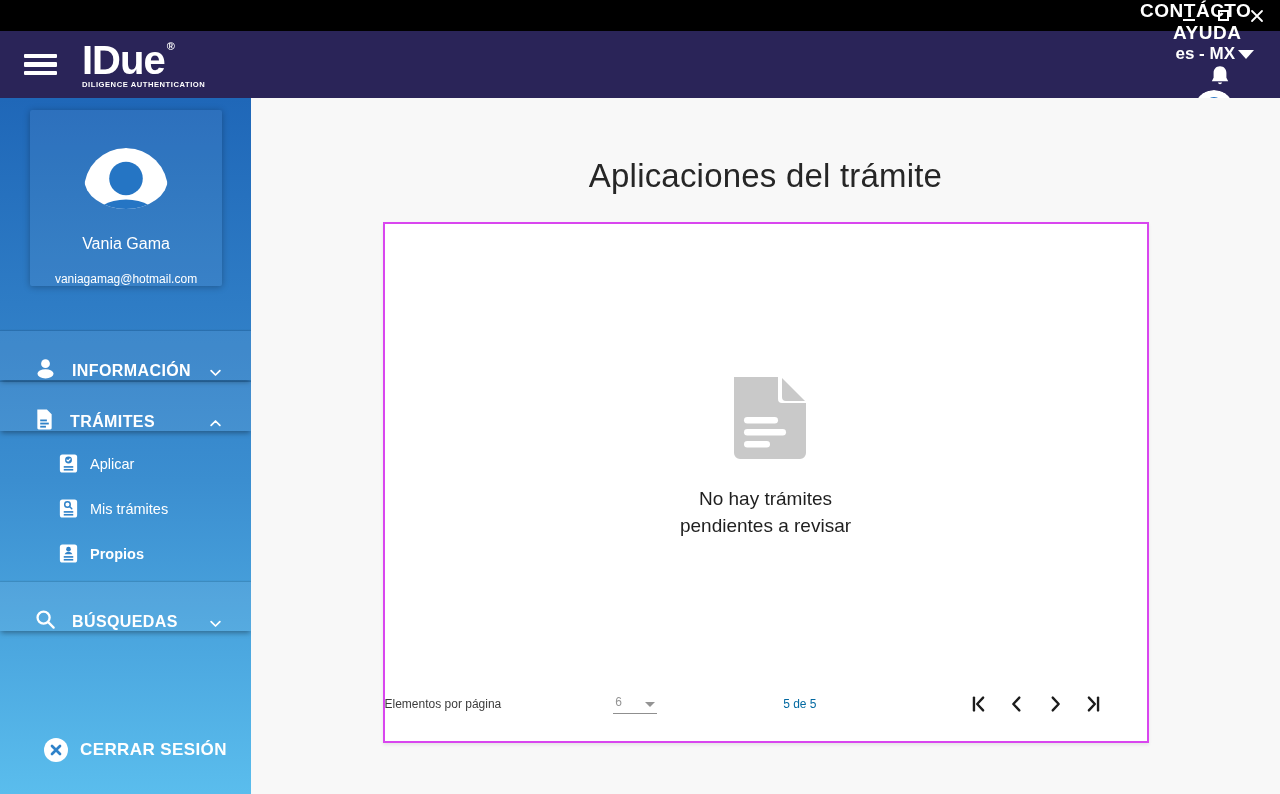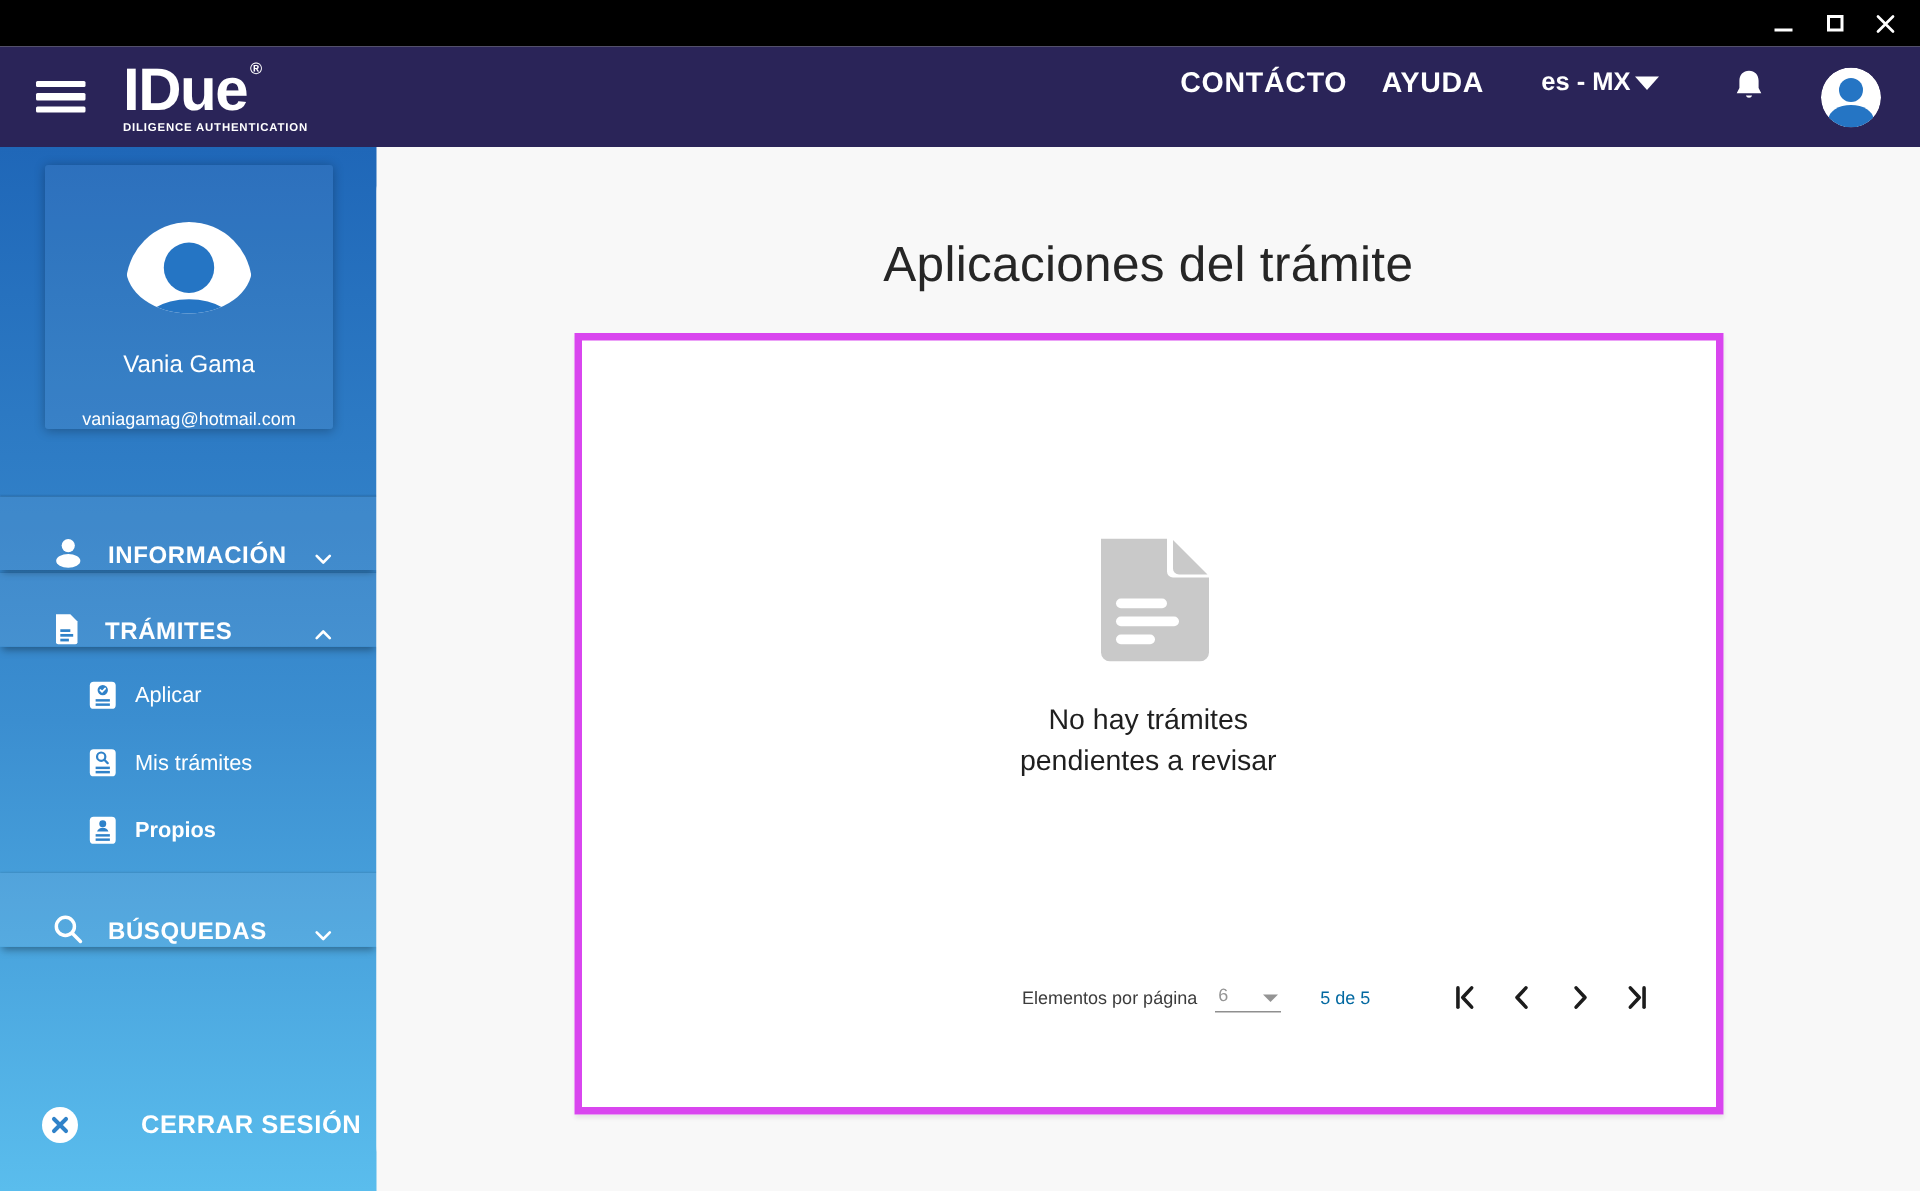--- a/index.html
+++ b/index.html
@@ -14,21 +14,21 @@
   .max-glyph { width:11px; height:11px; border:2px solid #fff; }
 
   
   .header { height:67px; background:#2a2458; display:flex; align-items:center; padding:0 26px 0 24px; flex:0 0 auto; }
   .hamburger { width:33px; cursor:pointer; margin-right:25px; }
   .hamburger .bar { height:4.5px; background:#fff; border-radius:1px; margin:4px 0; }
   .logo { color:#fff; cursor:pointer; line-height:1; }
   .logo-row { font-size:40px; font-weight:700; letter-spacing:-1px; display:flex; }
   .logo .reg { font-size:11px; font-weight:700; margin-left:2px; margin-top:1px; }
   .logo-sub { font-size:7.6px; font-weight:700; letter-spacing:0.55px; margin-top:1px; }
-  .header-nav { margin-left:auto; display:flex; align-items:flex-start; color:#fff; }
+  .header-nav { margin-left:auto; display:flex; align-items:center; color:#fff;flex-direction:column; }
   .header-link { font-size:19px; font-weight:600; letter-spacing:0.5px; color:#fff; text-decoration:none; cursor:pointer; }
   .header-link + .header-link { margin-left:23px; }
   .lang { display:flex; align-items:center; margin-left:38px; font-size:17px; font-weight:600; cursor:pointer; }
   .lang .tri { width:0; height:0; border-left:8px solid transparent; border-right:8px solid transparent; border-top:9px solid #fff; margin-left:3px; margin-top:2px; }
   .bell-wrap { margin-left:48px; cursor:pointer; display:flex; }
   .avatar-sm { width:40px; height:40px; margin-left:36px; cursor:pointer; border-radius:50%; overflow:hidden; display:block; }
 
   
   .body-row { flex:1; display:flex; min-height:0; }
 
@@ -44,32 +44,32 @@
   .menu-band .band-icon { margin-right:15px; display:flex; }
   .menu-band .band-label { font-size:16px; font-weight:700; letter-spacing:0.4px; }
   .menu-band .chev { margin-left:auto; display:flex; }
 
   .submenu { padding:8px 3px 6px 0; }
   .submenu-item { height:45px; display:flex; align-items:center; padding-left:59px; cursor:pointer; }
   .submenu-item .sub-icon { margin-right:12px; display:flex; }
   .submenu-item .sub-label { font-size:14.5px; }
   .submenu-item.active .sub-label { font-weight:700; }
 
-  .logout { margin-top:auto; margin-bottom:32px; padding-left:28px; display:flex; align-items:center; cursor:pointer;gap:30px; }
+  .logout { margin-top:auto; margin-bottom:32px; padding-left:44px; display:flex; align-items:center; cursor:pointer; }
   .logout-icon { display:flex; margin-right:12px; }
   .logout-label { font-size:17px; font-weight:700; letter-spacing:0.4px; }
 
   
   .main { flex:1; background:#f8f8f8; display:flex; flex-direction:column; align-items:center; padding-top:58px; min-width:0;border-radius:30px; }
   .page-title { font-size:33px; line-height:40px; font-weight:500; color:#262626; letter-spacing:0.2px; }
-  .card { margin-top:26px; width:766px; height:521px; background:#fff; border:5px solid #d946ef; box-shadow:0 2px 3px rgba(0,0,0,0.08); display:flex; flex-direction:column; }
+  .card { margin-top:26px; width:766px; height:521px; background:#fff; border:2px solid #d946ef; box-shadow:0 2px 3px rgba(0,0,0,0.08); display:flex; flex-direction:column; }
   .empty { flex:1; display:flex; flex-direction:column; align-items:center; justify-content:center; }
   .empty-text { margin-top:26px; text-align:center; font-size:19px; line-height:27px; color:#1f1f1f; }
 
-  .pagination { display:flex; align-items:center; justify-content:flex-end; margin:0 40px 60px 0;padding-left:32px; }
+  .pagination { display:flex; align-items:center; justify-content:space-between; margin:0 40px 24px 0; }
   .pg-label { font-size:12px; color:#3c3c3c; }
   .pg-select { width:44px; margin-left:12px; display:flex; align-items:flex-end; justify-content:space-between; border-bottom:1px solid #8f8f8f; padding:0 2px 4px 2px; cursor:pointer; }
   .pg-select .pg-value { font-size:12px; color:#949494; }
   .pg-tri { width:0; height:0; border-left:5px solid transparent; border-right:5px solid transparent; border-top:5px solid #949494; margin-bottom:2px; }
   .pg-range { font-size:12px; color:#0369a1; margin-left:26px; }
   .pg-nav { display:flex; margin-left:38px; }
   .pg-btn { width:26px; height:26px; margin-left:12px; display:flex; align-items:center; justify-content:center; cursor:pointer; }
 </style>
 </head>
 <body>

